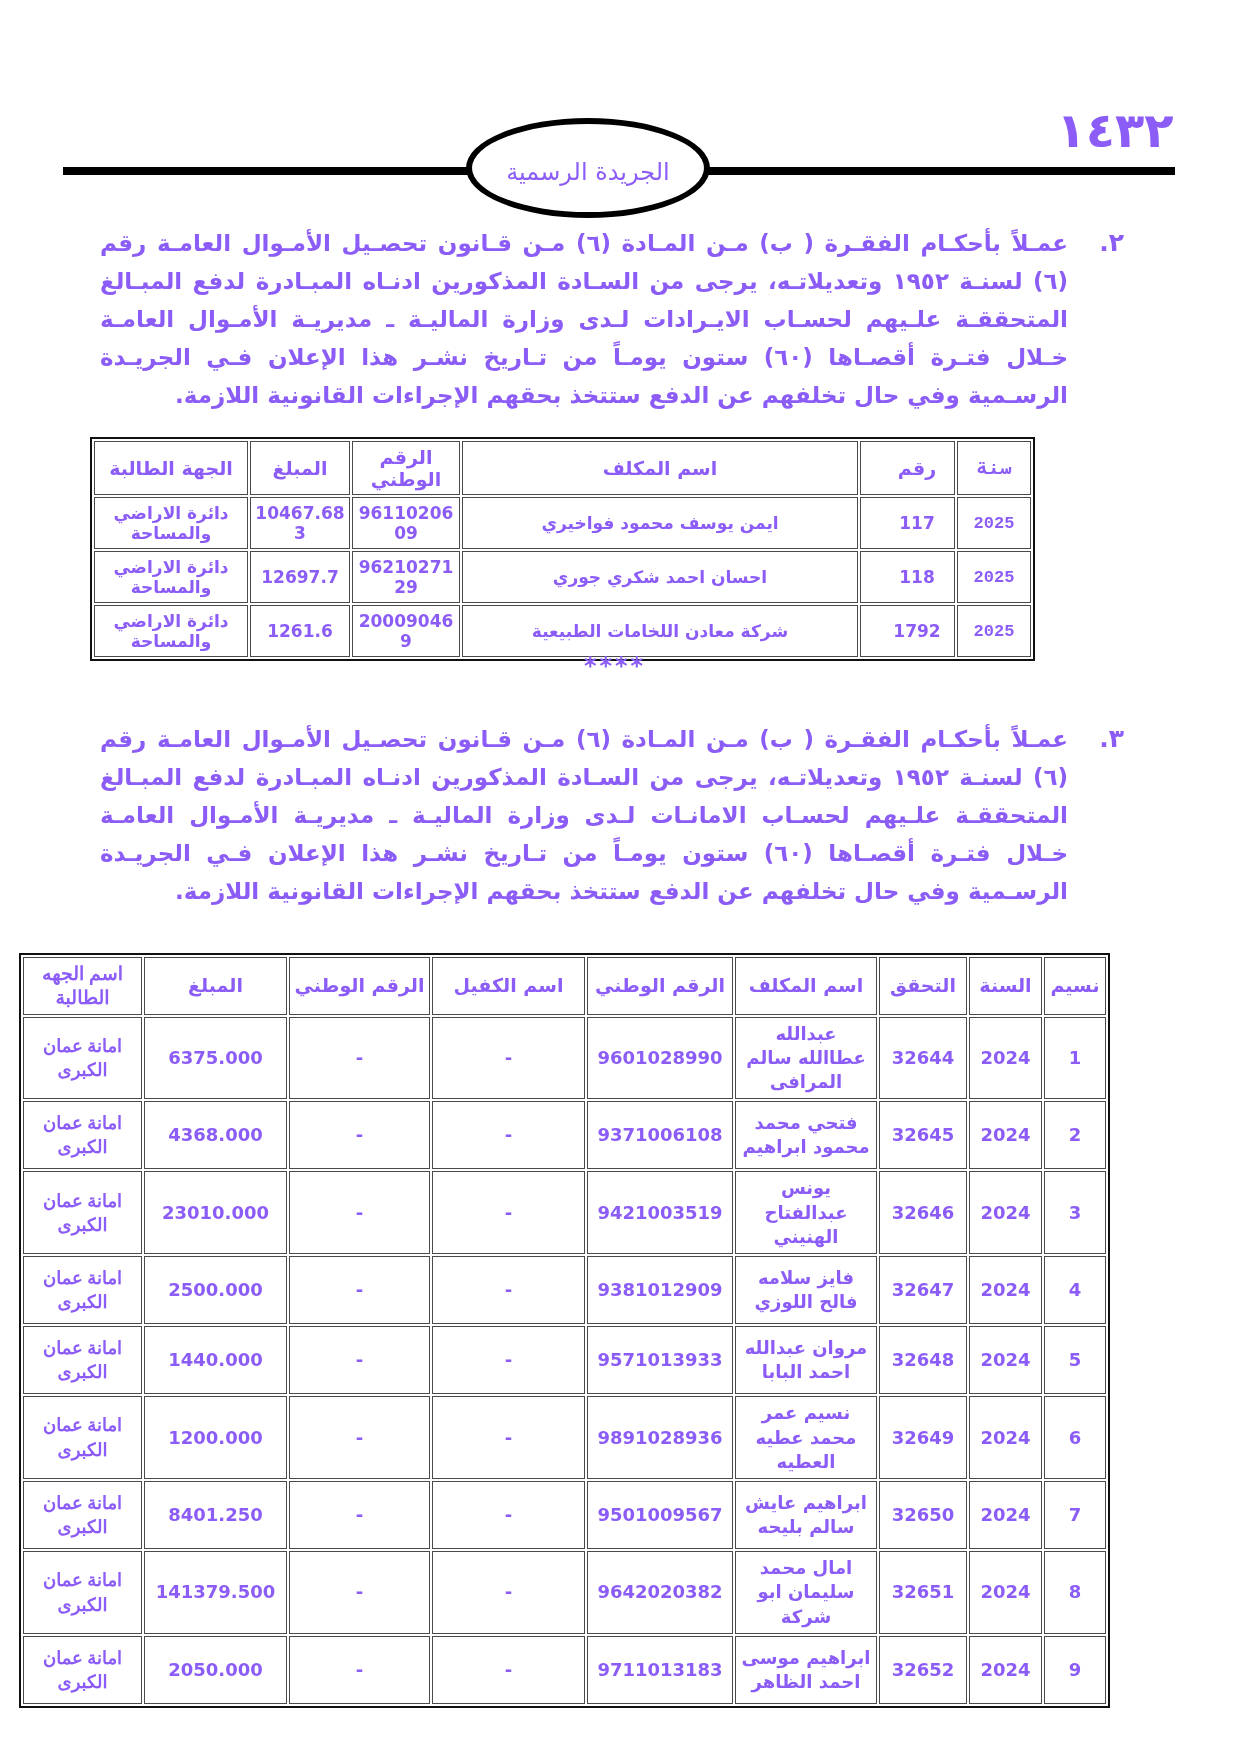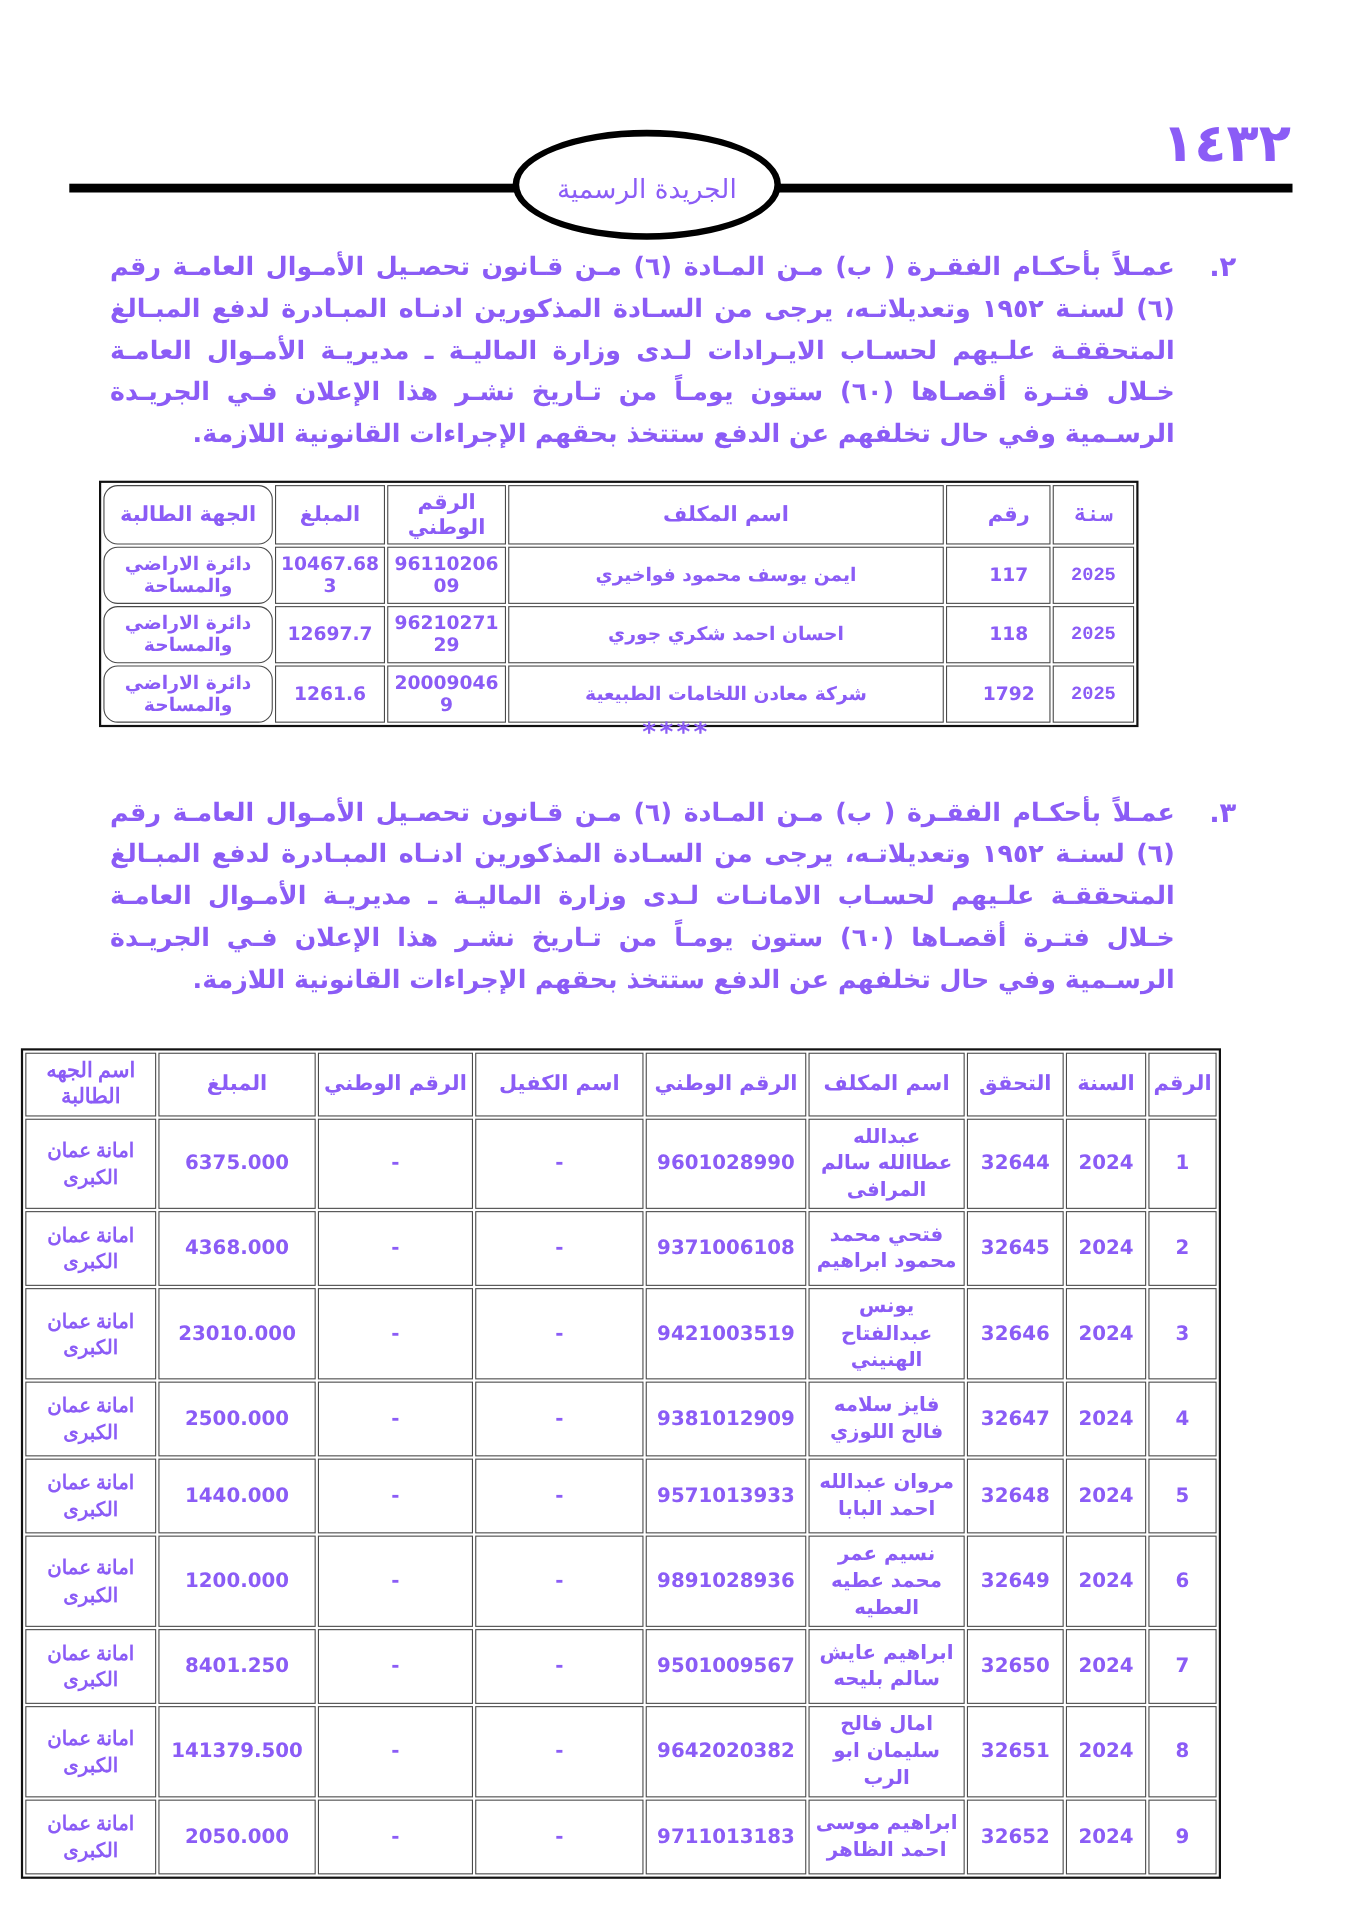--- a/index.html
+++ b/index.html
@@ -71,21 +71,21 @@
   }
 
   #table-1 { top:437px; right:206px; width:868px; }
   #table-1 th { height:44px; font-size:19px; }
   #table-1 td { height:42px; font-size:17px; }
   #table-1 th:nth-child(1), #table-1 td:nth-child(1) { width:66px;font-family:Liberation Mono, monospace;  }  
   #table-1 th:nth-child(2), #table-1 td:nth-child(2) { width:68px;padding-left:22px;  }  
   #table-1 th:nth-child(3), #table-1 td:nth-child(3) { width:388px; }  
   #table-1 th:nth-child(4), #table-1 td:nth-child(4) { width:100px; }  
   #table-1 th:nth-child(5), #table-1 td:nth-child(5) { width:92px;  }  
-  #table-1 th:nth-child(6), #table-1 td:nth-child(6) { width:146px;border-radius:13px; }  
+  #table-1 th:nth-child(6), #table-1 td:nth-child(6) { width:146px; }  
 
   #table-2 { top:953px; right:131px; width:1013px; }
   #table-2 th { height:46px; font-size:19px; line-height:1.25; }
   #table-2 td { height:58px; font-size:18px; line-height:1.35; }
   #table-2 th:nth-child(1), #table-2 td:nth-child(1) { width:54px;  }  
   #table-2 th:nth-child(2), #table-2 td:nth-child(2) { width:65px;  }  
   #table-2 th:nth-child(3), #table-2 td:nth-child(3) { width:80px;  }  
   #table-2 th:nth-child(4), #table-2 td:nth-child(4) { width:134px; }  
   #table-2 th:nth-child(5), #table-2 td:nth-child(5) { width:138px; }  
   #table-2 th:nth-child(6), #table-2 td:nth-child(6) { width:145px;text-align:center; }  
@@ -151,21 +151,21 @@
   <div class="stars">****</div>
 
   <div class="notice" id="notice-3">
     <span class="marker">٣.</span>
     <span>عمـلاً بأحكـام الفقـرة ( ب) مـن المـادة (٦) مـن قـانون تحصـيل الأمـوال العامـة رقم (٦) لسنـة ١٩٥٢ وتعديلاتـه، يرجى من السـادة المذكورين ادنـاه المبـادرة لدفع المبـالغ المتحققـة علـيهم لحسـاب الامانـات لـدى وزارة الماليـة ـ مديريـة الأمـوال العامـة خـلال فتـرة أقصـاها (٦٠) ستون يومـاً من تـاريخ نشـر هذا الإعلان فـي الجريـدة الرسـمية وفي حال تخلفهم عن الدفع ستتخذ بحقهم الإجراءات القانونية اللازمة.</span>
   </div>
 
   <table class="gz-table" id="table-2">
     <thead>
         <tr>
-          <th>الرقم</th>
+          <th>نسيم</th>
           <th>السنة</th>
           <th>التحقق</th>
           <th>اسم المكلف</th>
           <th>الرقم الوطني</th>
           <th>اسم الكفيل</th>
           <th>الرقم الوطني</th>
           <th>المبلغ</th>
           <th>اسم الجهه الطالبة</th>
         </tr>
       </thead>
@@ -244,21 +244,21 @@
           <td>9501009567</td>
           <td>-</td>
           <td>-</td>
           <td>8401.250</td>
           <td>امانة عمان الكبرى</td>
         </tr>
         <tr>
           <td>8</td>
           <td>2024</td>
           <td>32651</td>
-          <td>امال فالح سليمان ابو الرب</td>
+          <td>امال محمد سليمان ابو شركة</td>
           <td>9642020382</td>
           <td>-</td>
           <td>-</td>
           <td>141379.500</td>
           <td>امانة عمان الكبرى</td>
         </tr>
         <tr>
           <td>9</td>
           <td>2024</td>
           <td>32652</td>

